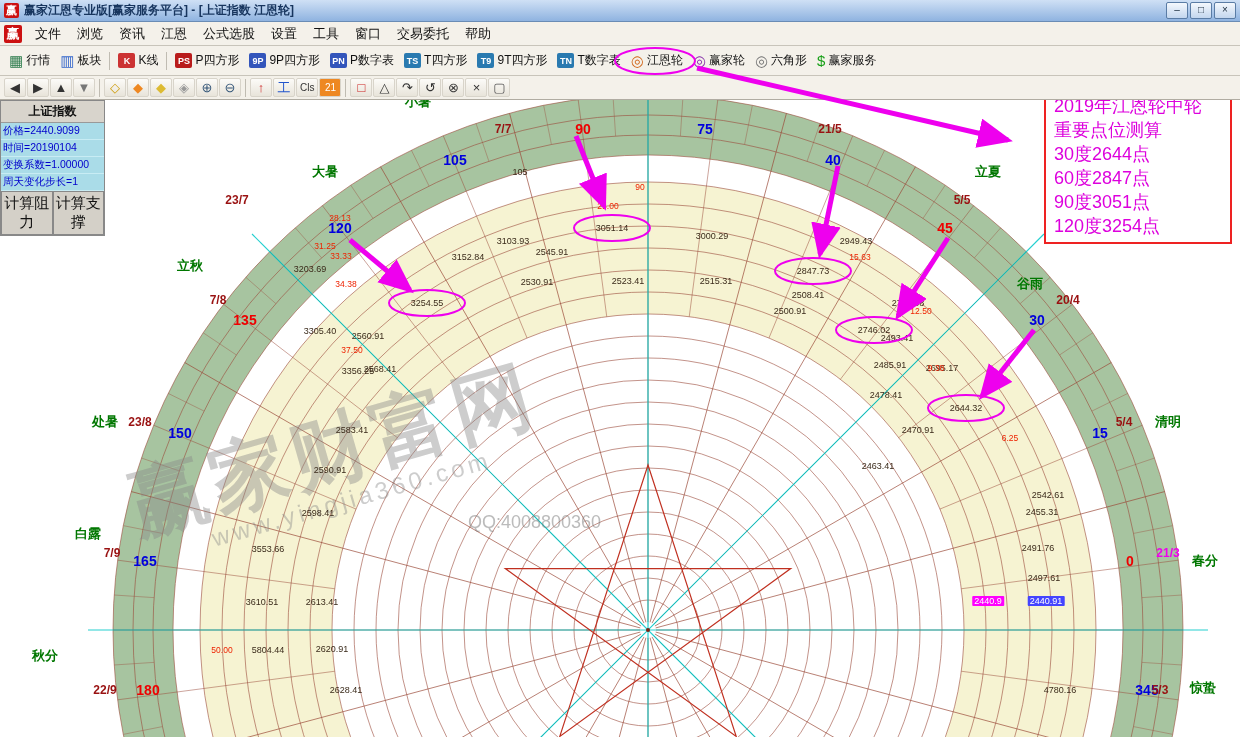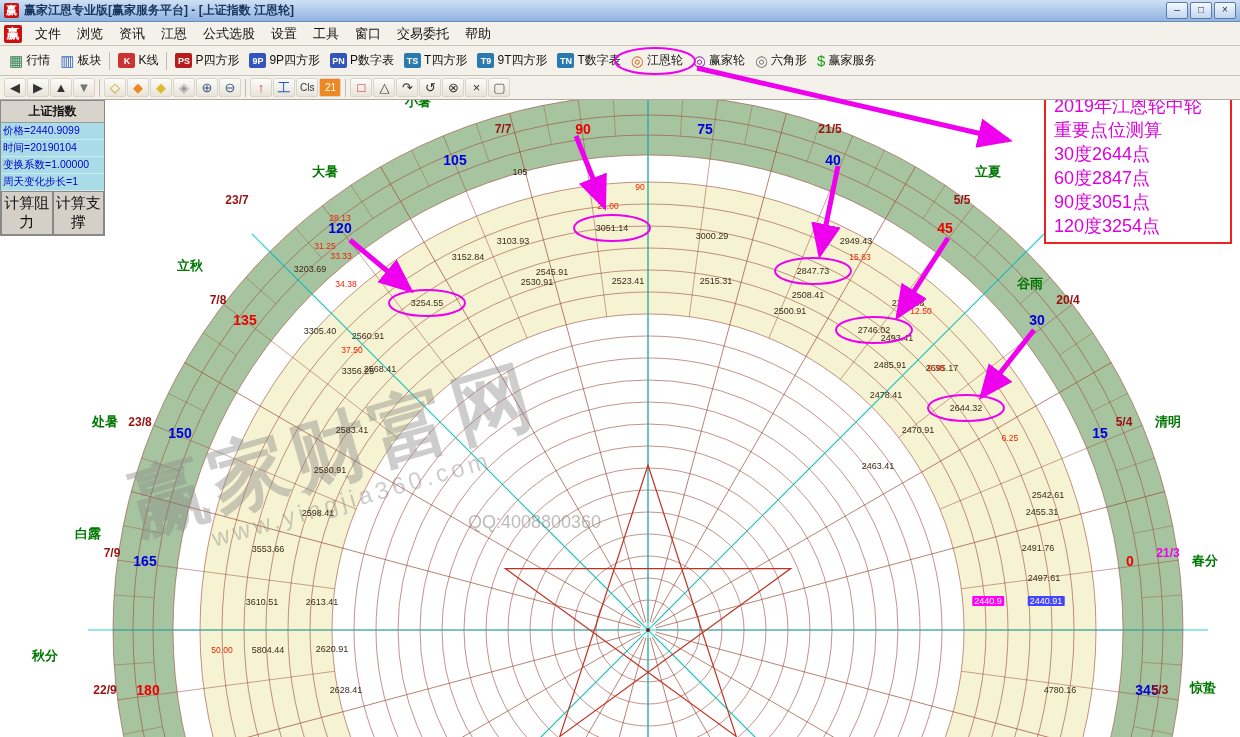--- a/index.html
+++ b/index.html
@@ -268,21 +268,21 @@
     <div class="wlabel val" style="left: 813px; top: 271px;">2847.73</div>
     <div class="wlabel val" style="left: 874px; top: 330px;">2746.02</div>
     <div class="wlabel val" style="left: 966px; top: 408px;">2644.32</div>
     <div class="wlabel val" style="left: 513px; top: 241px;">3103.93</div>
     <div class="wlabel val" style="left: 468px; top: 257px;">3152.84</div>
     <div class="wlabel val" style="left: 310px; top: 269px;">3203.69</div>
     <div class="wlabel val" style="left: 712px; top: 236px;">3000.29</div>
     <div class="wlabel val" style="left: 856px; top: 241px;">2949.43</div>
     <div class="wlabel val" style="left: 320px; top: 331px;">3305.40</div>
     <div class="wlabel val" style="left: 358px; top: 371px;">3356.25</div>
-    <div class="wlabel val" style="left: 552px; top: 272px;">2545.91</div>
+    <div class="wlabel val" style="left: 552px; top: 252px;">2545.91</div>
     <div class="wlabel val" style="left: 537px; top: 282px;">2530.91</div>
     <div class="wlabel val" style="left: 628px; top: 281px;">2523.41</div>
     <div class="wlabel val" style="left: 716px; top: 281px;">2515.31</div>
     <div class="wlabel val" style="left: 808px; top: 295px;">2508.41</div>
     <div class="wlabel val" style="left: 790px; top: 311px;">2500.91</div>
     <div class="wlabel val" style="left: 897px; top: 338px;">2493.41</div>
     <div class="wlabel val" style="left: 890px; top: 365px;">2485.91</div>
     <div class="wlabel val" style="left: 886px; top: 395px;">2478.41</div>
     <div class="wlabel val" style="left: 918px; top: 430px;">2470.91</div>
     <div class="wlabel val" style="left: 878px; top: 466px;">2463.41</div>

